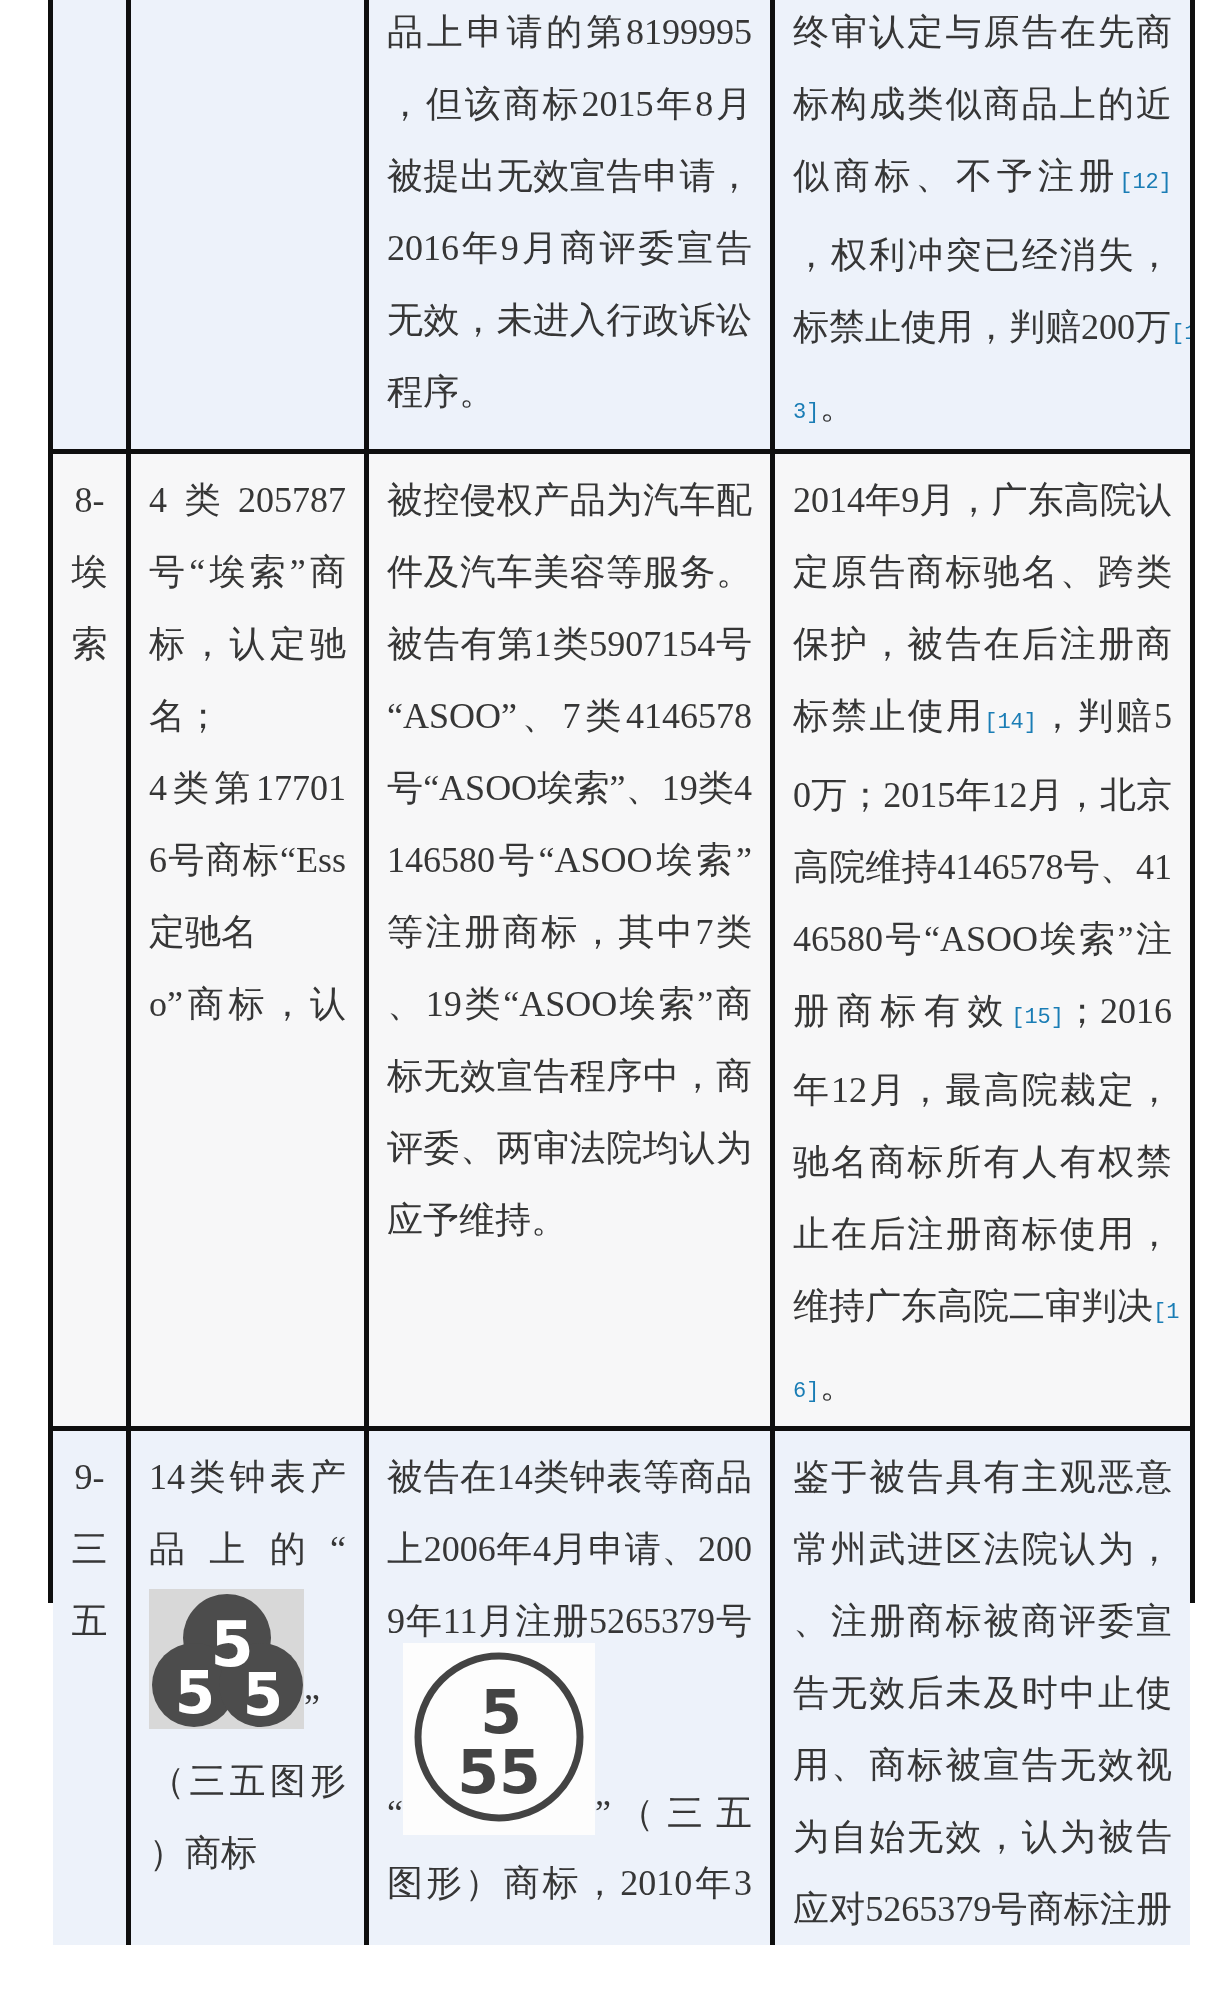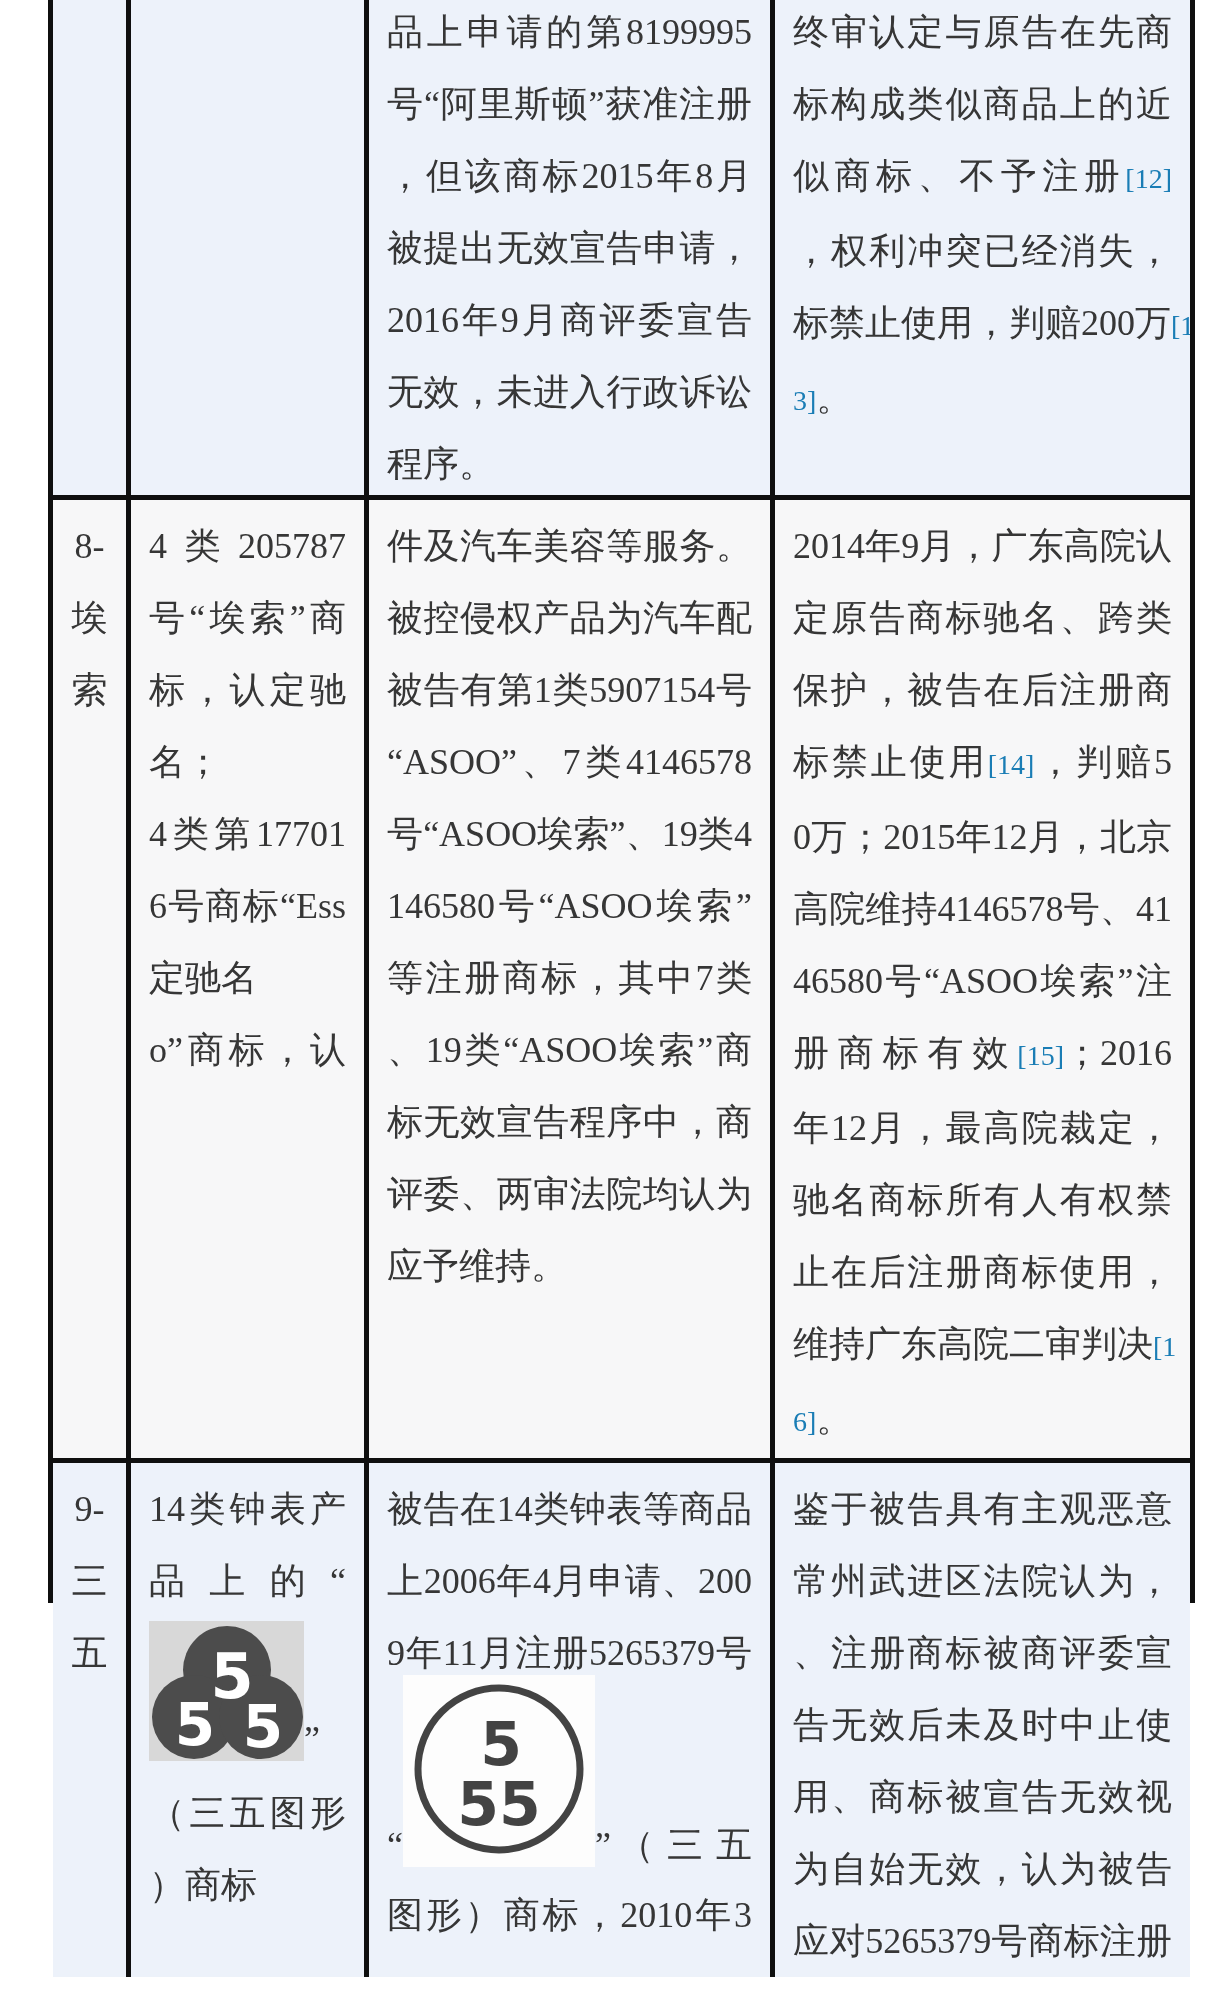--- a/index.html
+++ b/index.html
@@ -30,41 +30,40 @@
   .c2,.c3,.c4{border-left:5px solid var(--border);}
   .c1{padding:10px 2px 0 2px;}
   .r7 .cell{padding-top:0;}
   .r7 .lines{margin-top:-4px;}
   .line{
     font-size:36px;line-height:72px;white-space:nowrap;
     text-align:justify;text-align-last:justify;
   }
   .line.end{text-align-last:left;}
   .c1 .line{text-align:center;text-align-last:center;}
-  .lnk{color:var(--link);font-family:Liberation Serif, serif;font-size:28px;}
+  .lnk{color:var(--link);font-family:Liberation Mono, monospace;font-size:22px;}
   .img-line{display:flex;align-items:flex-end;font-size:36px;line-height:44px;}
   .img-line.in-c2{margin:4px 0 16px 0;}
   .img-line.in-c3{margin:-14px 0 12px 0;}
   .q{flex:0 0 auto;}
   .tail{margin-left:auto;letter-spacing:13px;margin-right:-13px;}
   svg{display:block;}
 </style>
 </head>
 <body>
 
 <div class="screen">
   <div class="tbl">
 
     <div class="row r7">
       <div class="cell c1"></div>
       <div class="cell c2"></div>
       <div class="cell c3">
         <div class="lines">
             <div class="line"><span>品上申请的第8199995</span></div>
-            <div class="line"><span>号“阿里斯顿”获准注册</span></div>
             <div class="line"><span>，但该商标2015年8月</span></div>
             <div class="line"><span>被提出无效宣告申请，</span></div>
             <div class="line"><span>2016年9月商评委宣告</span></div>
             <div class="line"><span>无效，未进入行政诉讼</span></div>
             <div class="line end"><span>程序。</span></div>
           </div>
       </div>
       <div class="cell c4">
         <div class="lines">
             <div class="line"><span>终审认定与原告在先商</span></div>
@@ -92,22 +91,22 @@
             <div class="line"><span>标，认定驰</span></div>
             <div class="line end"><span>名；</span></div>
             <div class="line"><span>4类第17701</span></div>
             <div class="line"><span>6号商标“Ess</span></div>
             <div class="line end"><span>定驰名</span></div>
             <div class="line"><span>o”商标，认</span></div>
           </div>
       </div>
       <div class="cell c3">
         <div class="lines">
+            <div class="line"><span>被控侵权产品为汽车配</span></div>
             <div class="line"><span>件及汽车美容等服务。</span></div>
-            <div class="line"><span>被控侵权产品为汽车配</span></div>
             <div class="line"><span>被告有第1类5907154号</span></div>
             <div class="line"><span>“ASOO”、7类4146578</span></div>
             <div class="line"><span>号“ASOO埃索”、19类4</span></div>
             <div class="line"><span>146580号“ASOO埃索”</span></div>
             <div class="line"><span>等注册商标，其中7类</span></div>
             <div class="line"><span>、19类“ASOO埃索”商</span></div>
             <div class="line"><span>标无效宣告程序中，商</span></div>
             <div class="line"><span>评委、两审法院均认为</span></div>
             <div class="line end"><span>应予维持。</span></div>
           </div>

